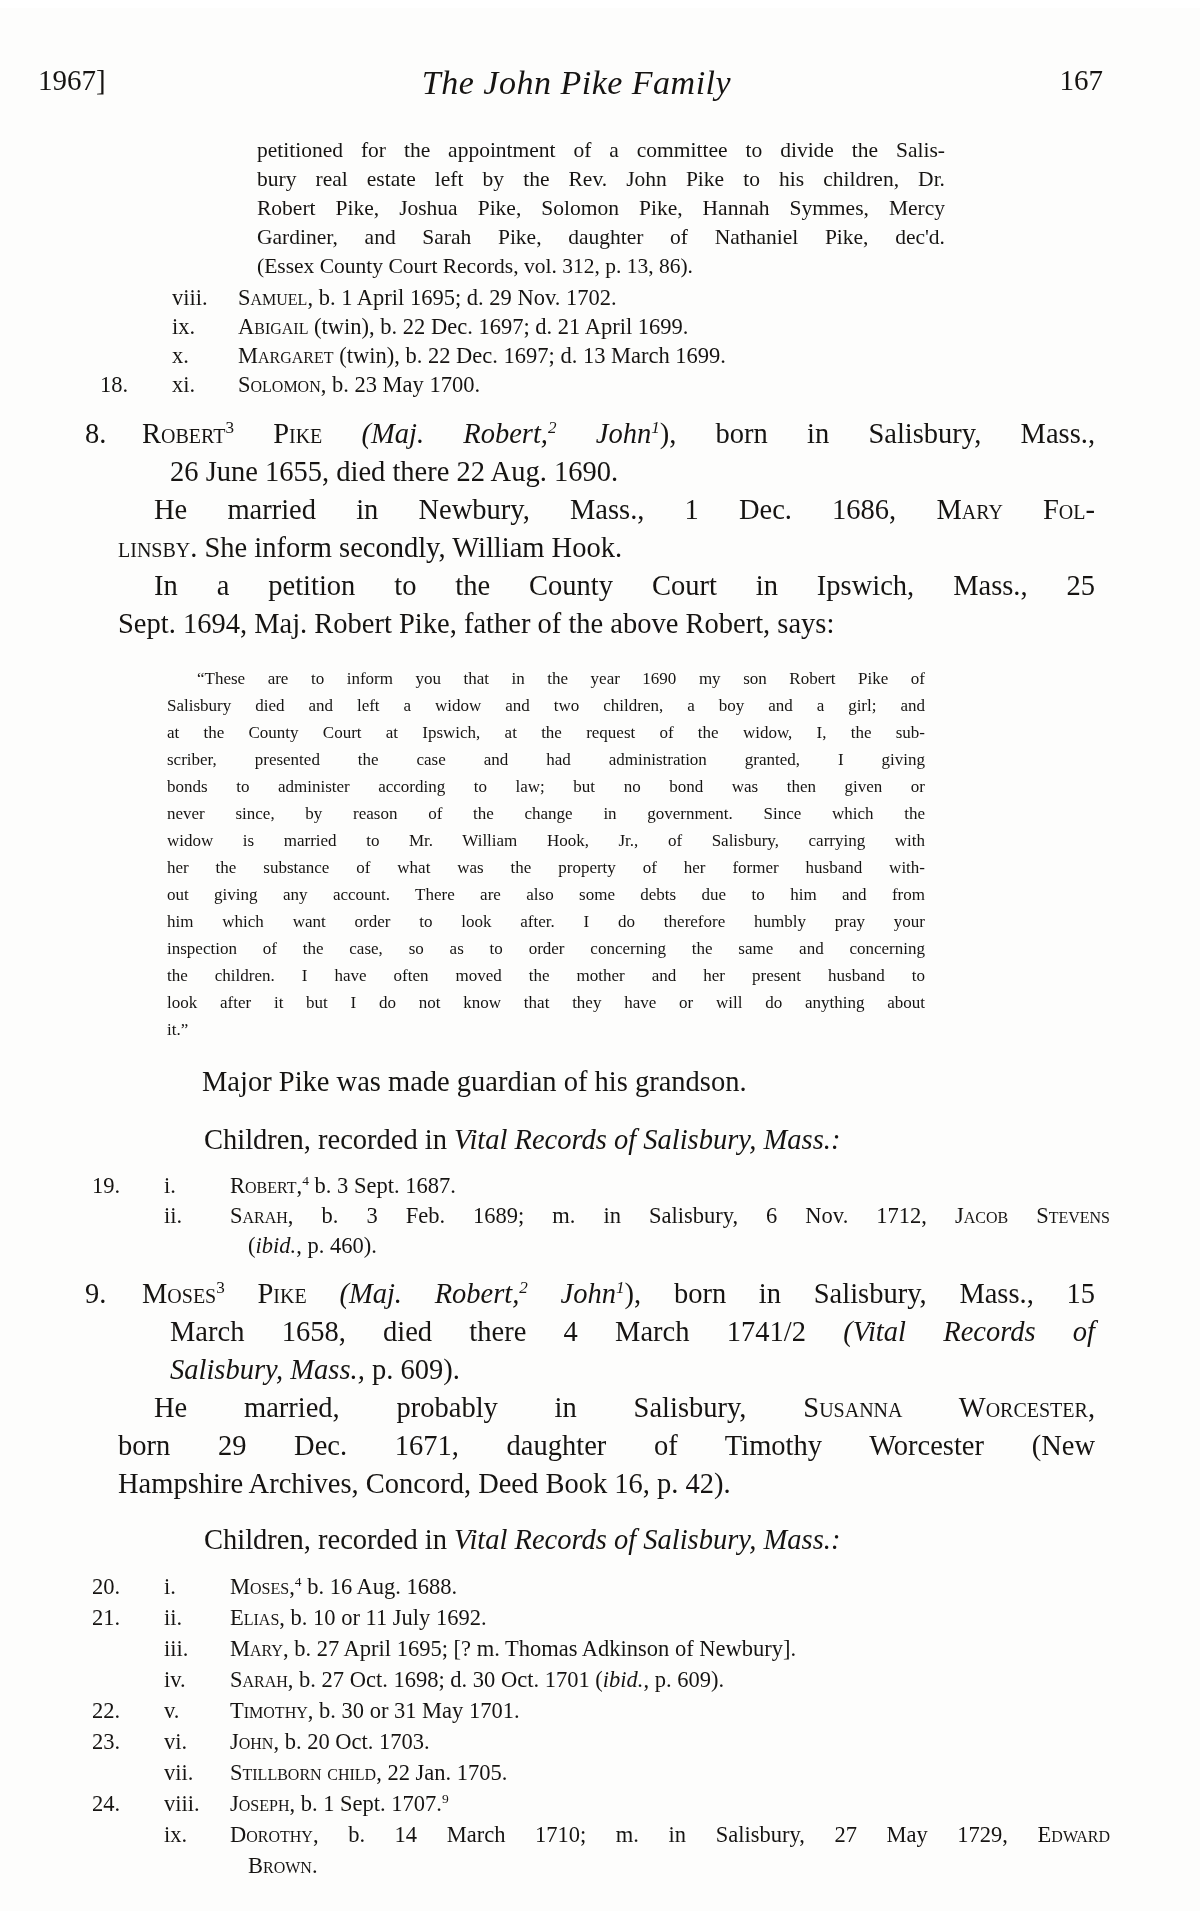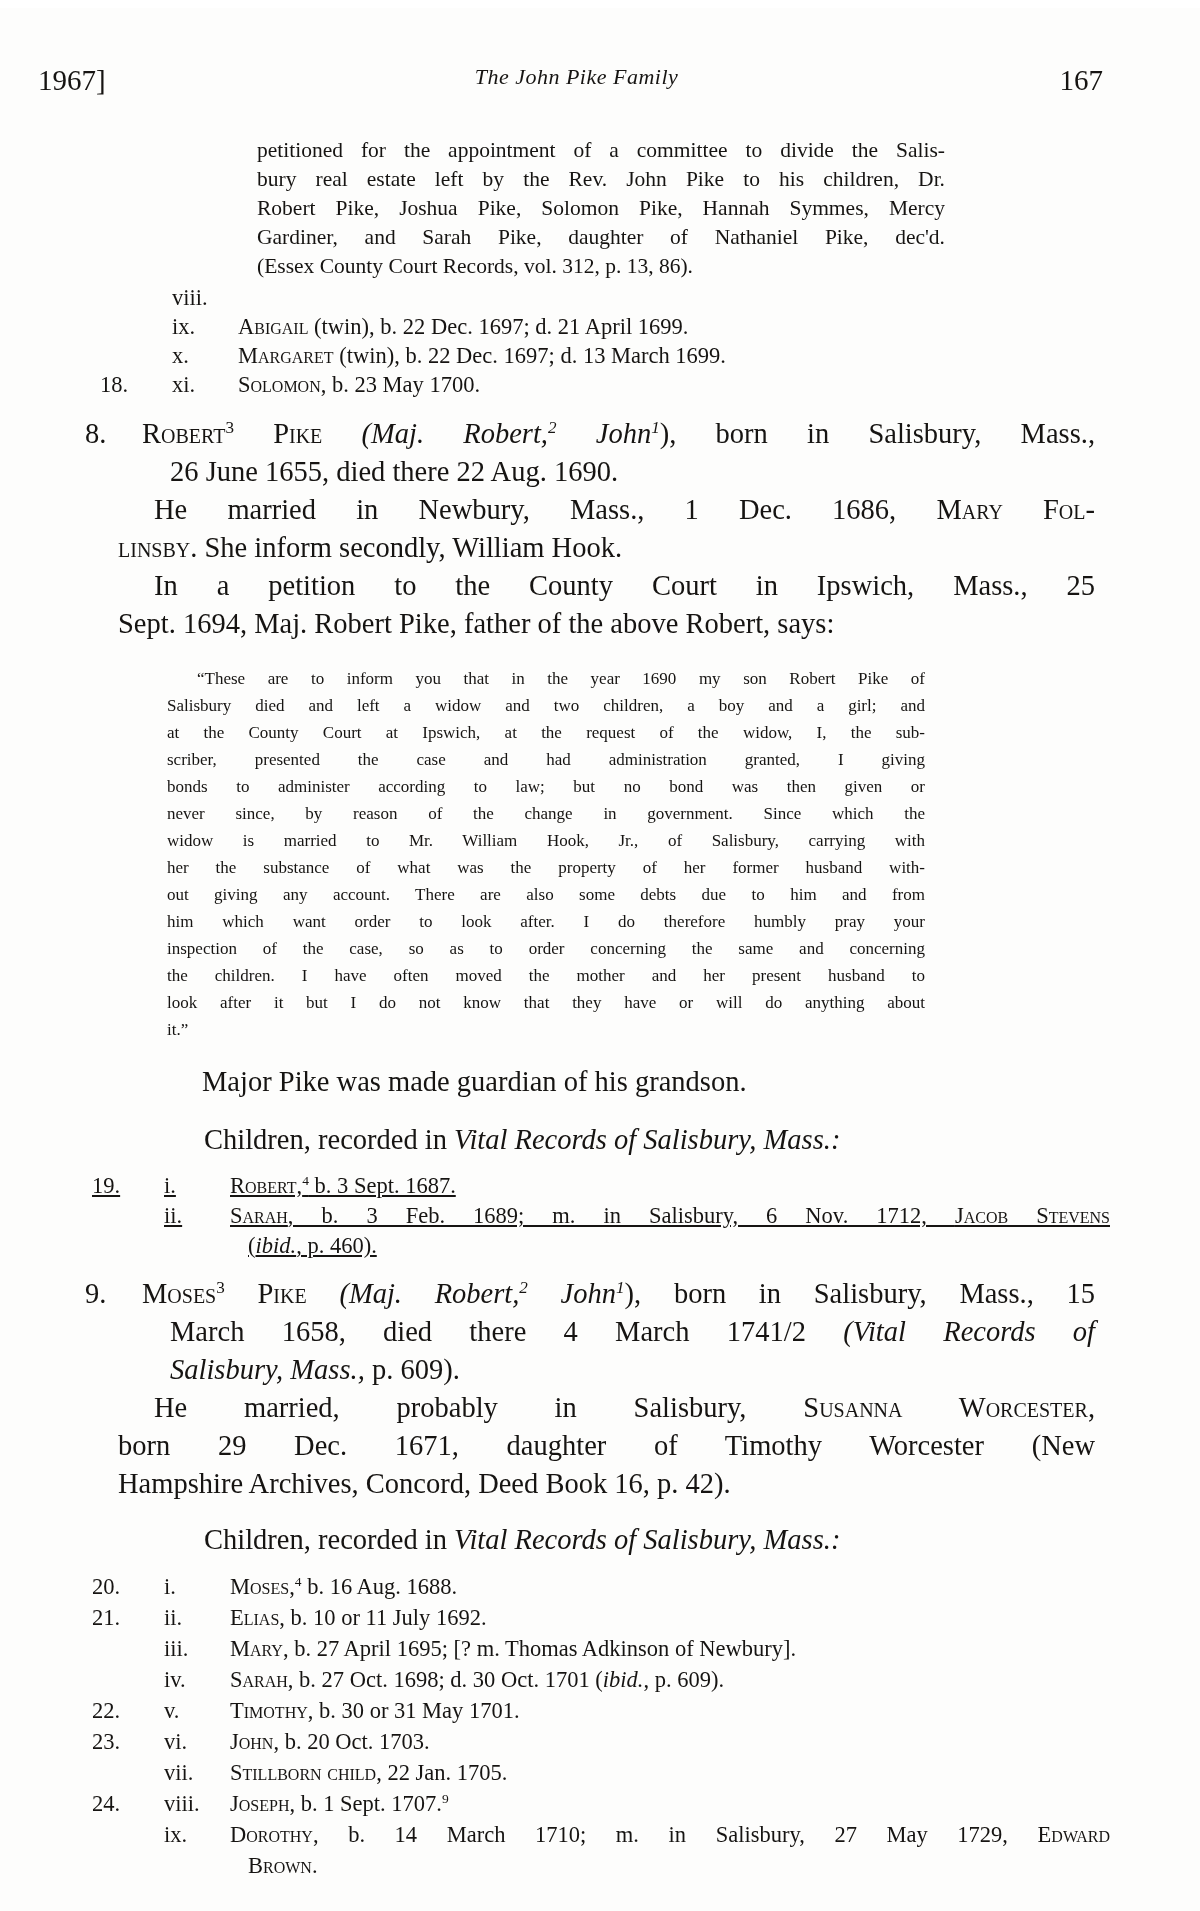--- a/index.html
+++ b/index.html
@@ -10,21 +10,21 @@
     background:#fdfdfc;
     color:#161412;
     font-family:"Liberation Serif","DejaVu Serif",serif;
     overflow:hidden;
     box-sizing:border-box;
     padding-top:56px;
   }
   
   .runhead{position:relative;margin:0 85px 0 38px;height:38px;font-size:29px;}
   .runhead .year{position:absolute;left:0;top:0;}
-  .runhead .title{display:block;text-align:center;font-style:italic;font-size:22px;letter-spacing:.5px;}
+  .runhead .title{display:block;text-align:center;font-style:italic;font-size:34px;letter-spacing:.5px;}
   .runhead .pageno{position:absolute;right:12px;top:0;}
   
   .tl{min-height:1em;}
   .just .tl{text-align:justify;text-align-last:justify;}
   .just .tl:last-child{text-align:justify;text-align-last:auto;}
   
   .seg-n{}
   .seg-i{font-style:italic;}
   .seg-sc{font-variant:small-caps;}
   .seg-sup{vertical-align:super;font-size:0.60em;line-height:0;}
@@ -37,21 +37,21 @@
   .crow{display:flex;align-items:flex-start;}
   .cnum{flex:0 0 72px;box-sizing:border-box;}
   .crom{flex:0 0 66px;box-sizing:border-box;}
   .ctext{flex:1 1 auto;}
   .ctext .tl:not(:last-child){text-align:justify;text-align-last:justify;}
   .ctext .tl:not(:first-child){padding-left:18px;}
   .toplist{margin-top:2px;padding-left:100px;font-size:22.5px;line-height:29px;}
   .toplist .ctext{margin-right:105px;}
   .kidlist{padding-left:92px;font-size:22.5px;}
   .kidlist .ctext{margin-right:90px;}
-  .kidlist1{margin-top:12px;line-height:30px;text-decoration:underline;}
+  .kidlist1{margin-top:12px;line-height:30px;}
   .kidlist2{margin-top:12px;line-height:31px;}
   
   .entry{font-size:28.5px;line-height:38px;margin-right:105px;}
   .ehead{padding-left:170px;margin-top:16px;}
   .ehead .tl:first-child{margin-left:-85px;}
   .epara{padding-left:118px;}
   .epara .tl:first-child{text-indent:36px;}
   .e9head{margin-top:14px;}
   
   .quote{margin:22px 275px 0 167px;font-size:17px;line-height:27px;}
@@ -77,20 +77,23 @@
       <div class="tl"><span class="seg-n">bury real estate left by the Rev. John Pike to his children, Dr.</span></div>
       <div class="tl"><span class="seg-n">Robert Pike, Joshua Pike, Solomon Pike, Hannah Symmes, Mercy</span></div>
       <div class="tl"><span class="seg-n">Gardiner, and Sarah Pike, daughter of Nathaniel Pike, dec'd.</span></div>
       <div class="tl"><span class="seg-n">(Essex County Court Records, vol. 312, p. 13, 86).</span></div>
     </div>
 
   <div class="clist toplist">
     <div class="crow">
       <span class="cnum"></span>
       <span class="crom">viii.</span>
+      <span class="ctext">
+          <div class="tl"><span class="seg-sc">Samuel</span><span class="seg-n">, b. 1 April 1695; d. 29 Nov. 1702.</span></div>
+        </span>
     </div>
     <div class="crow">
       <span class="cnum"></span>
       <span class="crom">ix.</span>
       <span class="ctext">
           <div class="tl"><span class="seg-sc">Abigail</span><span class="seg-n"> (twin), b. 22 Dec. 1697; d. 21 April 1699.</span></div>
         </span>
     </div>
     <div class="crow">
       <span class="cnum"></span>

